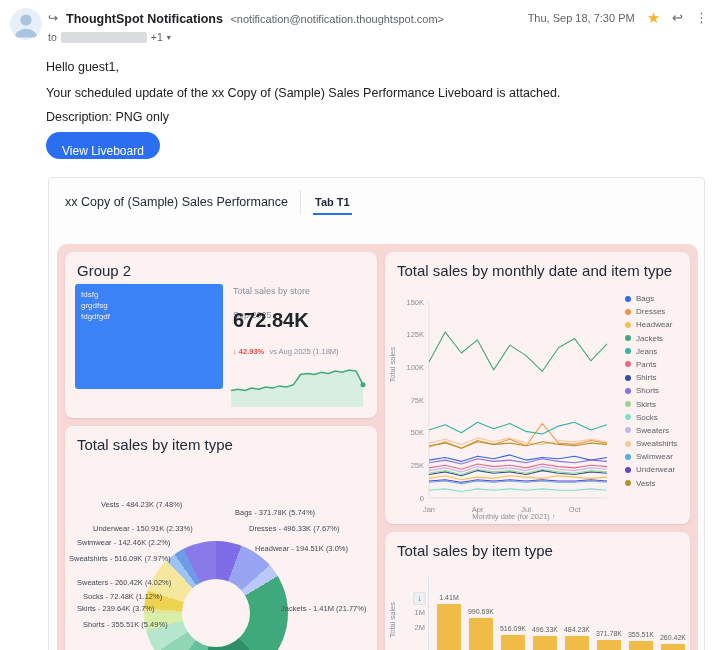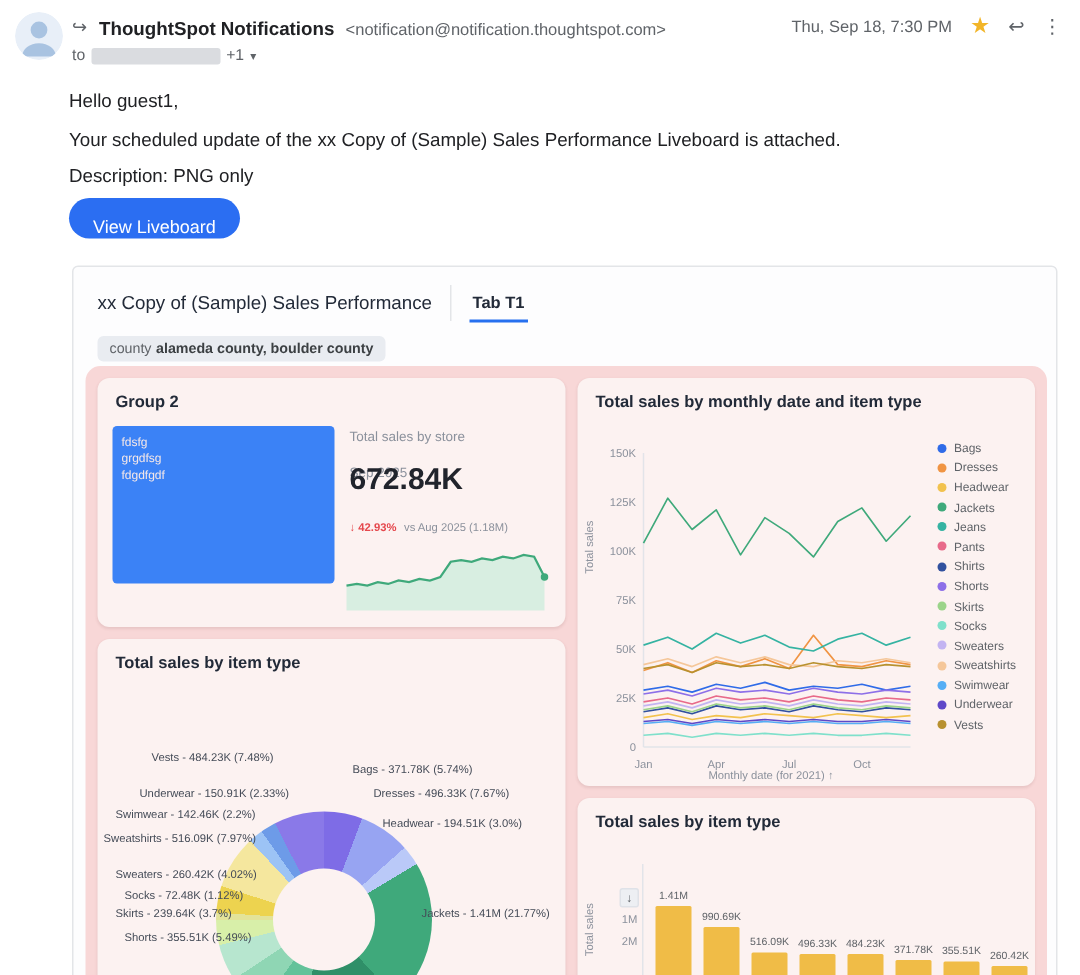--- a/index.html
+++ b/index.html
@@ -30,21 +30,21 @@
 .attachment{position:absolute;left:48px;top:177px;width:657px;height:500px;background:#fdfdfe;border:1px solid #e3e5e8;border-radius:4px;overflow:hidden}
 .lb-header{position:absolute;left:16px;top:10px;display:flex;align-items:center;height:28px}
 .lb-title{font-size:12.5px;color:#222a38;white-space:nowrap}
 .lb-divider{width:1px;height:24px;background:#e3e5e8;margin:0 12px}
 .lb-tab{font-size:11px;color:#222a38;font-weight:bold;padding:6px 2px 5px;border-bottom:2px solid #2770ef;cursor:pointer}
 .chip{position:absolute;left:16px;top:46px;background:#e9ecf1;border-radius:4px;padding:3px 8px;font-size:9.5px;color:#5f6368;cursor:pointer;white-space:nowrap}
 .chip b{color:#3c4043;font-weight:bold;margin-left:3px}
 .pink-panel{position:absolute;left:8px;top:66px;width:641px;height:430px;background:#f8d7d7;border-radius:10px}
 
 .viz-card{position:absolute;background:#fcf2f1;border-radius:8px;box-shadow:0 1px 2px rgba(90,40,40,.10)}
-.viz-title{position:absolute;left:12px;top:10px;font-size:11px;font-weight:bold;color:#222a38;white-space:nowrap}
+.viz-title{position:absolute;left:12px;top:10px;font-size:15px;font-weight:normal;color:#222a38;white-space:nowrap}
 
 
 #group2-card{left:8px;top:8px;width:312px;height:166px}
 .treemap{position:absolute;left:10px;top:32px;width:148px;height:105px;background:#3b82f6;border-radius:3px;padding:5px 6px;color:#f6e8e8;font-size:8px;line-height:1.4}
 .kpi-title{position:absolute;left:168px;top:34px;font-size:9px;color:#8b919c}
 .kpi-period{position:absolute;left:168px;top:58px;font-size:9px;color:#8b919c}
 .kpi-value{position:absolute;left:168px;top:57px;font-size:20px;font-weight:bold;color:#21242c}
 .kpi-delta{position:absolute;left:168px;top:95px;font-size:7.5px;white-space:nowrap}
 .kpi-delta .neg{color:#e5484d;font-weight:bold}
 .kpi-delta .note{color:#8b919c;margin-left:3px}
@@ -110,21 +110,20 @@
 <p class="body-line">Your scheduled update of the xx Copy of (Sample) Sales Performance Liveboard is attached.</p>
 <p class="desc-line">Description: PNG only</p>
 <button class="cta-button">View Liveboard</button>
 
 <div class="attachment">
   <div class="lb-header">
     <span class="lb-title">xx Copy of (Sample) Sales Performance</span>
     <span class="lb-divider"></span>
     <span class="lb-tab">Tab T1</span>
   </div>
-  <div class="chip"><span>county</span><b>alameda county, boulder county</b></div>
 
   <div class="pink-panel">
 
     <div class="viz-card" id="group2-card">
       <div class="viz-title">Group 2</div>
       <div class="treemap">
         <div>fdsfg</div>
         <div>grgdfsg</div>
         <div>fdgdfgdf</div>
       </div>

